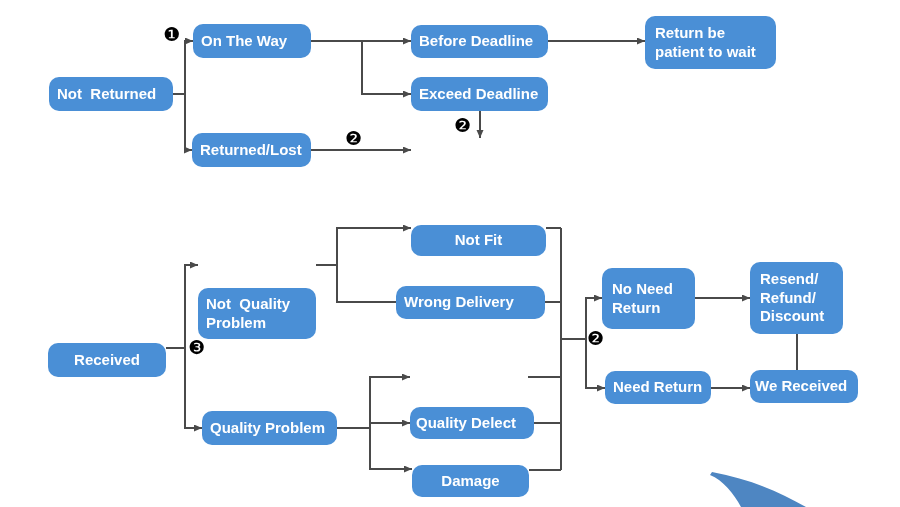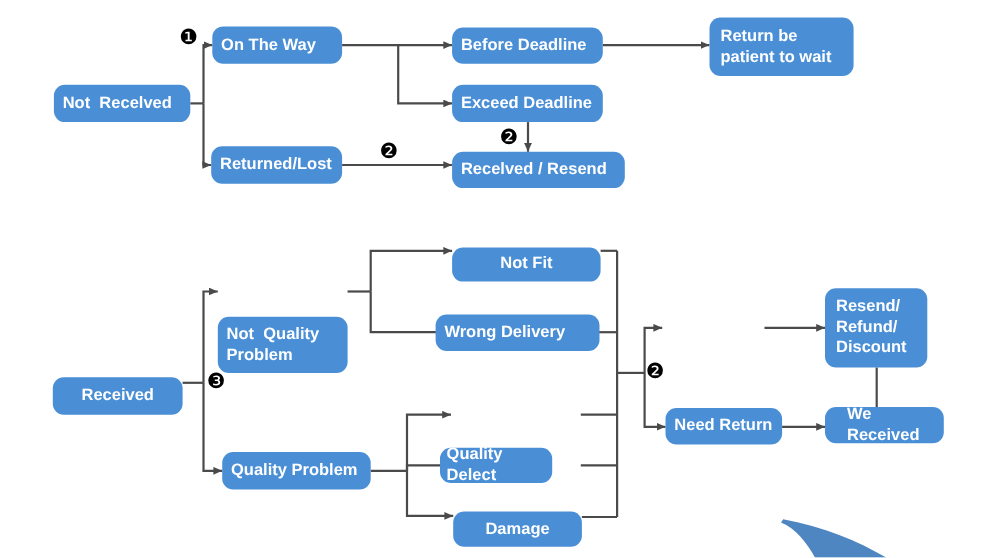--- a/index.html
+++ b/index.html
@@ -37,26 +37,26 @@
   .n-before-deadline     {left:411px; top:25px;  width:137px; height:33px;}
   .n-exceed-deadline     {left:411px; top:77px;  width:137px; height:34px;}
   .n-please-wait         {left:645px; top:16px;  width:131px; height:53px; padding:0 10px;}
   .n-received-resend     {left:411px; top:138px; width:157px; height:33px;}
   .n-received            {left:48px;  top:331px; width:118px; height:34px;}
   .n-not-quality-problem {left:198px; top:240px; width:118px; height:51px;margin-top:48px;}
   .n-quality-problem     {left:202px; top:411px; width:135px; height:34px;}
   .n-not-fit             {left:411px; top:213px; width:135px; height:31px;}
   .n-wrong-delivery      {left:396px; top:286px; width:149px; height:33px;}
   .n-color-different     {left:410px; top:361px; width:118px; height:32px; padding:0 6px;}
-  .n-quality-delect      {left:400px; top:407px; width:102px; height:32px; padding:10px 6px;}
+  .n-quality-delect      {left:410px; top:407px; width:124px; height:32px; padding:10px 6px;}
   .n-damage              {left:412px; top:453px; width:117px; height:32px;}
   .n-no-need-return      {left:602px; top:268px; width:93px;  height:61px; padding:0 10px;}
   .n-need-return         {left:605px; top:371px; width:106px; height:33px;}
   .n-resend-refund       {left:750px; top:262px; width:93px;  height:72px; padding:12px 10px;}
-  .n-we-received         {left:750px; top:370px; width:108px; height:33px; padding:0 20px;}
+  .n-we-received         {left:750px; top:370px; width:108px; height:33px; padding:0 5px;}
   
   .m-step1            {left:163px; top:25px;}
   .m-step2-returned   {left:345px; top:129px;}
   .m-step2-exceed     {left:454px; top:116px;}
   .m-step3            {left:188px; top:338px;}
   .m-step2-branch     {left:587px; top:329px;}
   #swoosh{position:absolute;left:0;top:0;width:900px;height:507px;}
   #swoosh path{fill:var(--swoosh-color,#4e86c2);}
 </style>
 </head>
@@ -97,37 +97,38 @@
     <path class="wire" d="M529 470 H561"></path>
     <path class="wire" d="M561 228 V470"></path>
     <path class="wire" d="M561 339 H586"></path>
     <path class="wire" d="M586 339 V298 H602" marker-end="url(#arr)"></path>
     <path class="wire" d="M586 339 V388 H605" marker-end="url(#arr)"></path>
     <path class="wire" d="M695 298 H750" marker-end="url(#arr)"></path>
     <path class="wire" d="M797 334 V370"></path>
     <path class="wire" d="M711 388 H750" marker-end="url(#arr)"></path>
   </svg>
 
-  <div class="node n-not-received">Not  Recelved</div>
+  <div class="node n-not-received">Not  Returned</div>
   <div class="node n-on-the-way">On The Way</div>
   <div class="node n-before-deadline">Before Deadline</div>
   <div class="node n-returned-lost">Returned/Lost</div>
   <div class="node n-exceed-deadline">Exceed Deadline</div>
   <div class="node n-please-wait">Return be
 patient to wait</div>
-  <div class="node n-received-resend">Recelved / Resend</div>
 
   <div class="node center n-received">Received</div>
   <div class="node n-not-quality-problem">Not  Quality
 Problem</div>
   <div class="node n-quality-problem">Quality Problem</div>
   <div class="node center n-not-fit">Not Fit</div>
   <div class="node n-wrong-delivery">Wrong Delivery</div>
   <div class="node n-quality-delect">Quality Delect</div>
   <div class="node center n-damage">Damage</div>
+  <div class="node n-no-need-return">No Need
+Return</div>
   <div class="node n-need-return">Need Return</div>
   <div class="node n-resend-refund">Resend/
 Refund/
 Discount</div>
   <div class="node n-we-received">We Received</div>
 
   <span class="marker m-step1">❶</span>
   <span class="marker m-step2-returned">❷</span>
   <span class="marker m-step2-exceed">❷</span>
   <span class="marker m-step3">❸</span>

